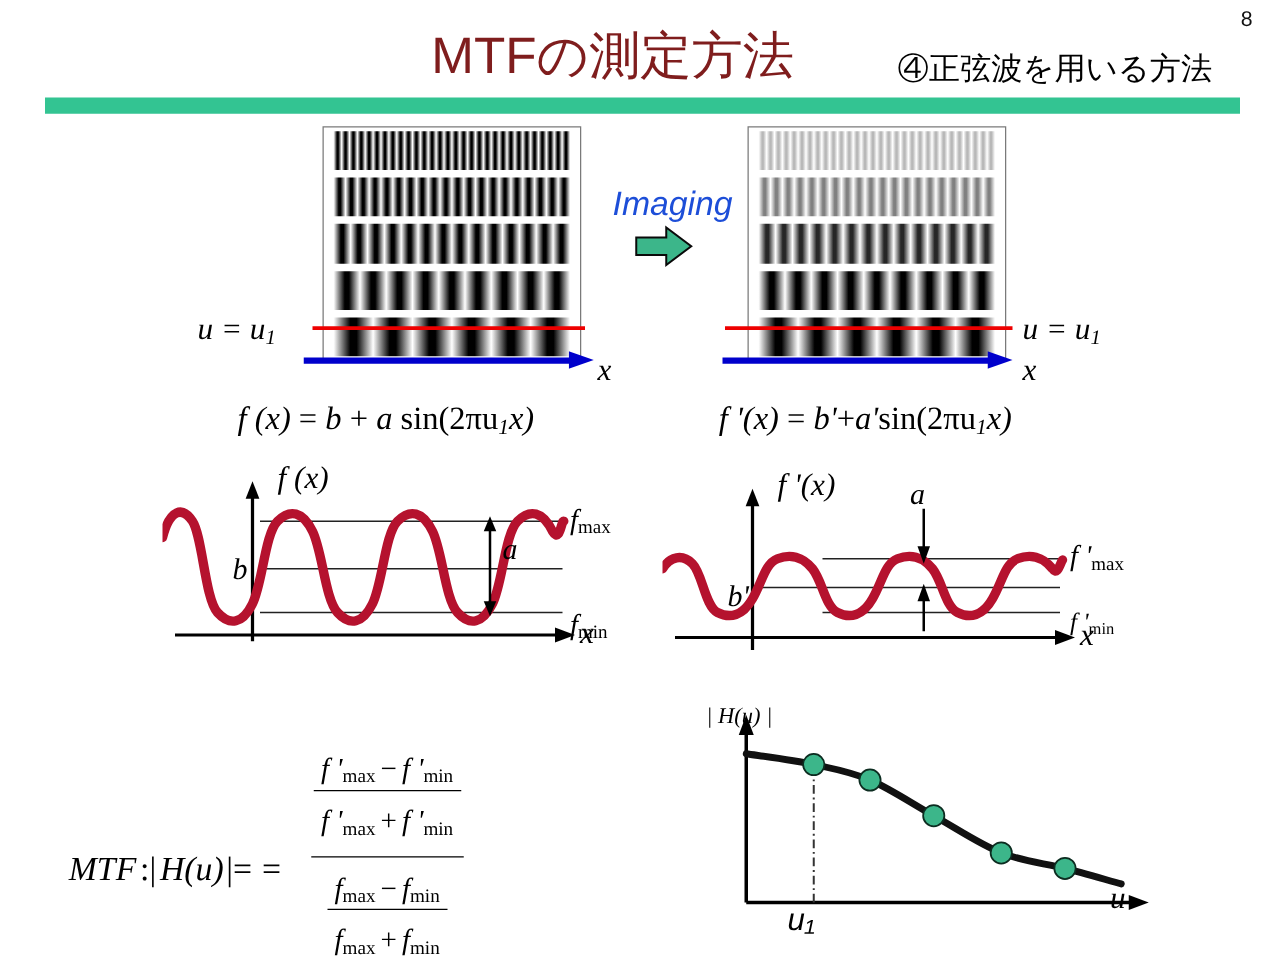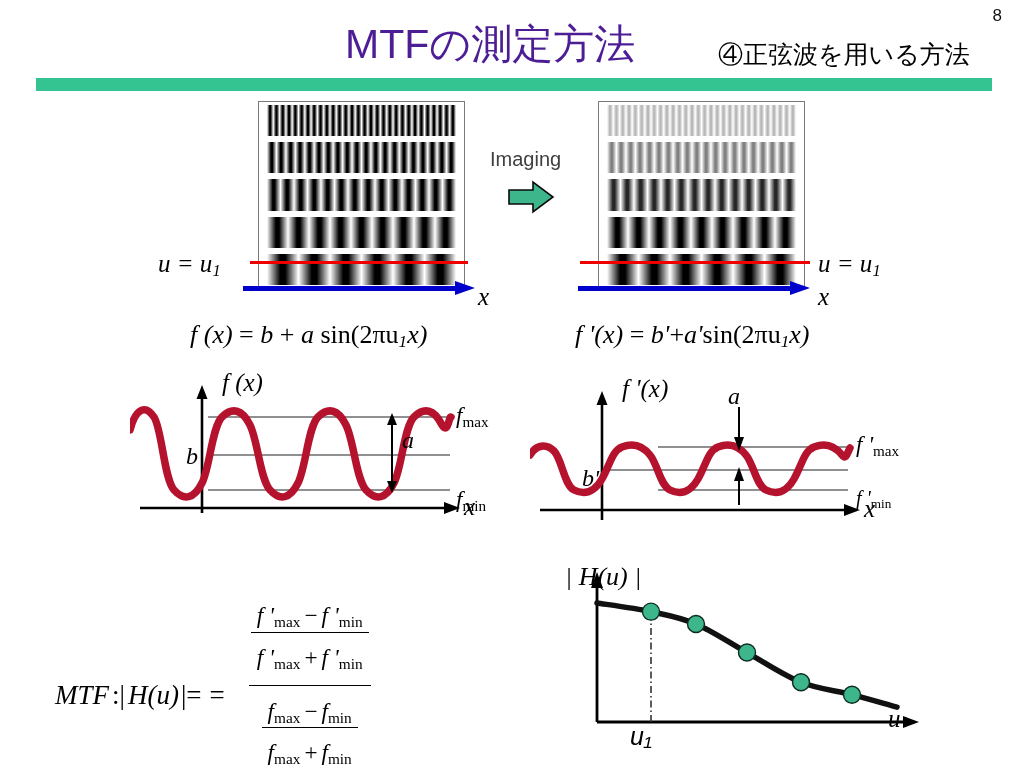--- a/index.html
+++ b/index.html
@@ -12,21 +12,21 @@
 
   
   .page-num{
     position:absolute;right:22px;top:6px;
     font-family:"Liberation Sans",sans-serif;
     font-size:17px;color:#111;
   }
   .title{
     position:absolute;left:345px;top:17px;
     font-family:"Liberation Sans",sans-serif;
-    font-size:41px;color:#4c1d95;letter-spacing:0px;
+    font-size:41px;color:#7f1d1d;letter-spacing:0px;
     white-space:nowrap;
   }
   .subtitle{
     position:absolute;left:718px;top:38px;
     font-family:"Liberation Sans",sans-serif;
     font-size:25px;color:#000;white-space:nowrap;
   }
   .green-bar{
     position:absolute;left:36px;top:78px;width:956px;height:13px;
     background:#33c492;
@@ -35,21 +35,21 @@
   
   .panel{position:absolute;border:1.5px solid #7a7a7a;background:#fff;}
   .panel .band{position:absolute;left:0;width:100%;}
 
   #panel-left{left:258px;top:101px;width:205px;height:186px;}
   #panel-right{left:598px;top:101px;width:205px;height:186px;}
 
   .imaging-label{
     position:absolute;left:490px;top:148px;
     font-family:"Liberation Sans",sans-serif;
-    font-size:20px;color:#404040;white-space:nowrap;
+    font-size:27px;color:#1d4ed8;white-space:nowrap;font-style:italic;
   }
   .imaging-arrow{position:absolute;left:507px;top:180px;width:48px;height:34px;}
 
   
   .redline{position:absolute;height:2.5px;background:#ee0000;}
   .blueline{position:absolute;height:5px;background:#0000cc;}
 
   .lbl{position:absolute;font-family:"Liberation Serif",serif;font-style:italic;color:#000;white-space:nowrap;}
   .sub{font-size:0.66em;vertical-align:-0.25em;font-style:italic;}
   .rm{font-style:normal;}
@@ -76,21 +76,21 @@
     font-size:27px;color:#000;
     display:flex;align-items:center;white-space:nowrap;
   }
   .frac{display:inline-flex;flex-direction:column;align-items:center;vertical-align:middle;margin:0 7px;}
   .frac .num{padding:1px 6px;text-align:center;}
   .frac .den{padding:11px 6px;border-top:1.6px solid #000;}
   .frac2{font-size:0.86em;}
 
   
   #mtf-curve{position:absolute;left:545px;top:560px;width:400px;height:200px;}
-  .h-lbl{position:absolute;left:565px;top:562px;font-family:"Liberation Serif",serif;font-style:italic;font-size:26px;}
+  .h-lbl{position:absolute;left:565px;top:562px;font-family:"Liberation Serif",serif;font-style:italic;font-size:18px;}
   .u-lbl{position:absolute;left:888px;top:705px;font-family:"Liberation Serif",serif;font-style:italic;font-size:25px;}
   .u1-lbl{position:absolute;left:630px;top:722px;font-family:Liberation Sans, sans-serif;font-style:italic;font-size:25px;}
 </style>
 </head>
 <body>
 
 <div class="slide">
 
   <div class="page-num">8</div>
   <div class="title">MTFの測定方法</div>

